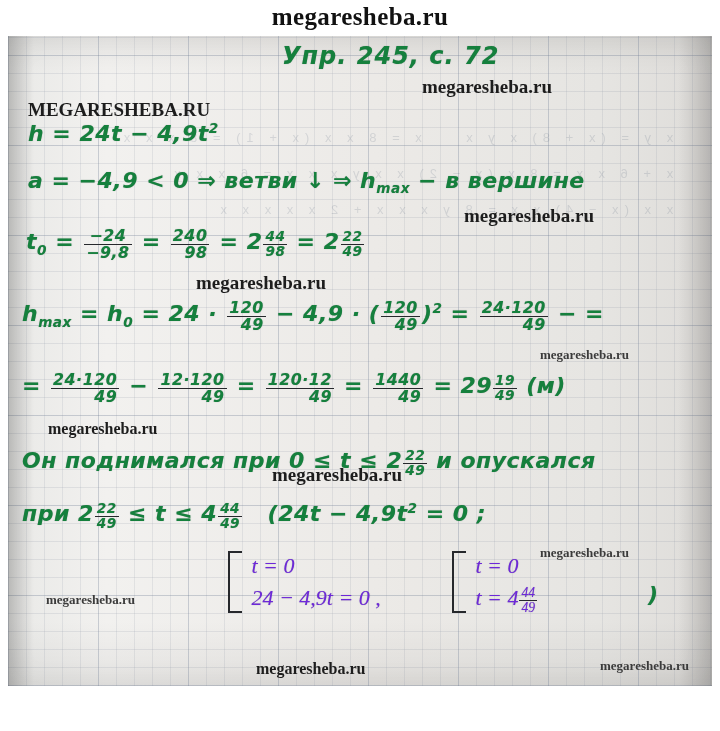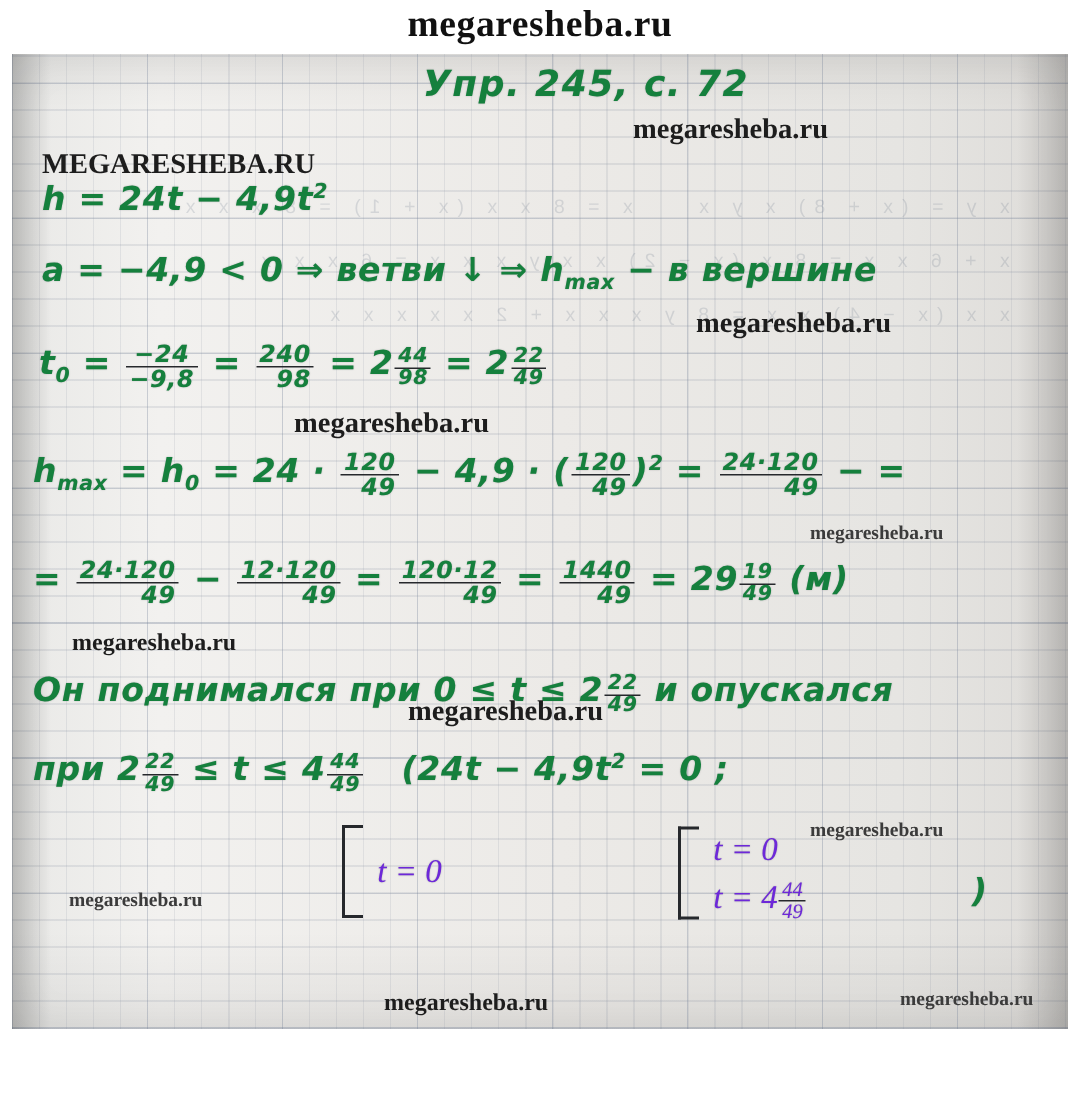--- a/index.html
+++ b/index.html
@@ -251,20 +251,21 @@
   <div class="hw l" style="left:22px; top:500px;">
     при 2<span class="mixed"><span class="num">22</span><span class="den">49</span></span> ≤ t ≤ 4<span class="mixed"><span class="num">44</span><span class="den">49</span></span>
     &nbsp;&nbsp;(24t − 4,9t<span class="sup">2</span> = 0 ;
   </div>
 
 
   <div class="system" style="left:228px; top:550px;">
     <span class="bracket"></span>
     <span class="rows">
       <div>t = 0</div>
+      <div>24 − 4,9t = 0 ,</div>
     </span>
   </div>
 
   <div class="system" style="left:452px; top:550px;">
     <span class="bracket"></span>
     <span class="rows">
       <div>t = 0</div>
       <div>t = 4<span class="mixed"><span class="num">44</span><span class="den">49</span></span></div>
     </span>
   </div>

